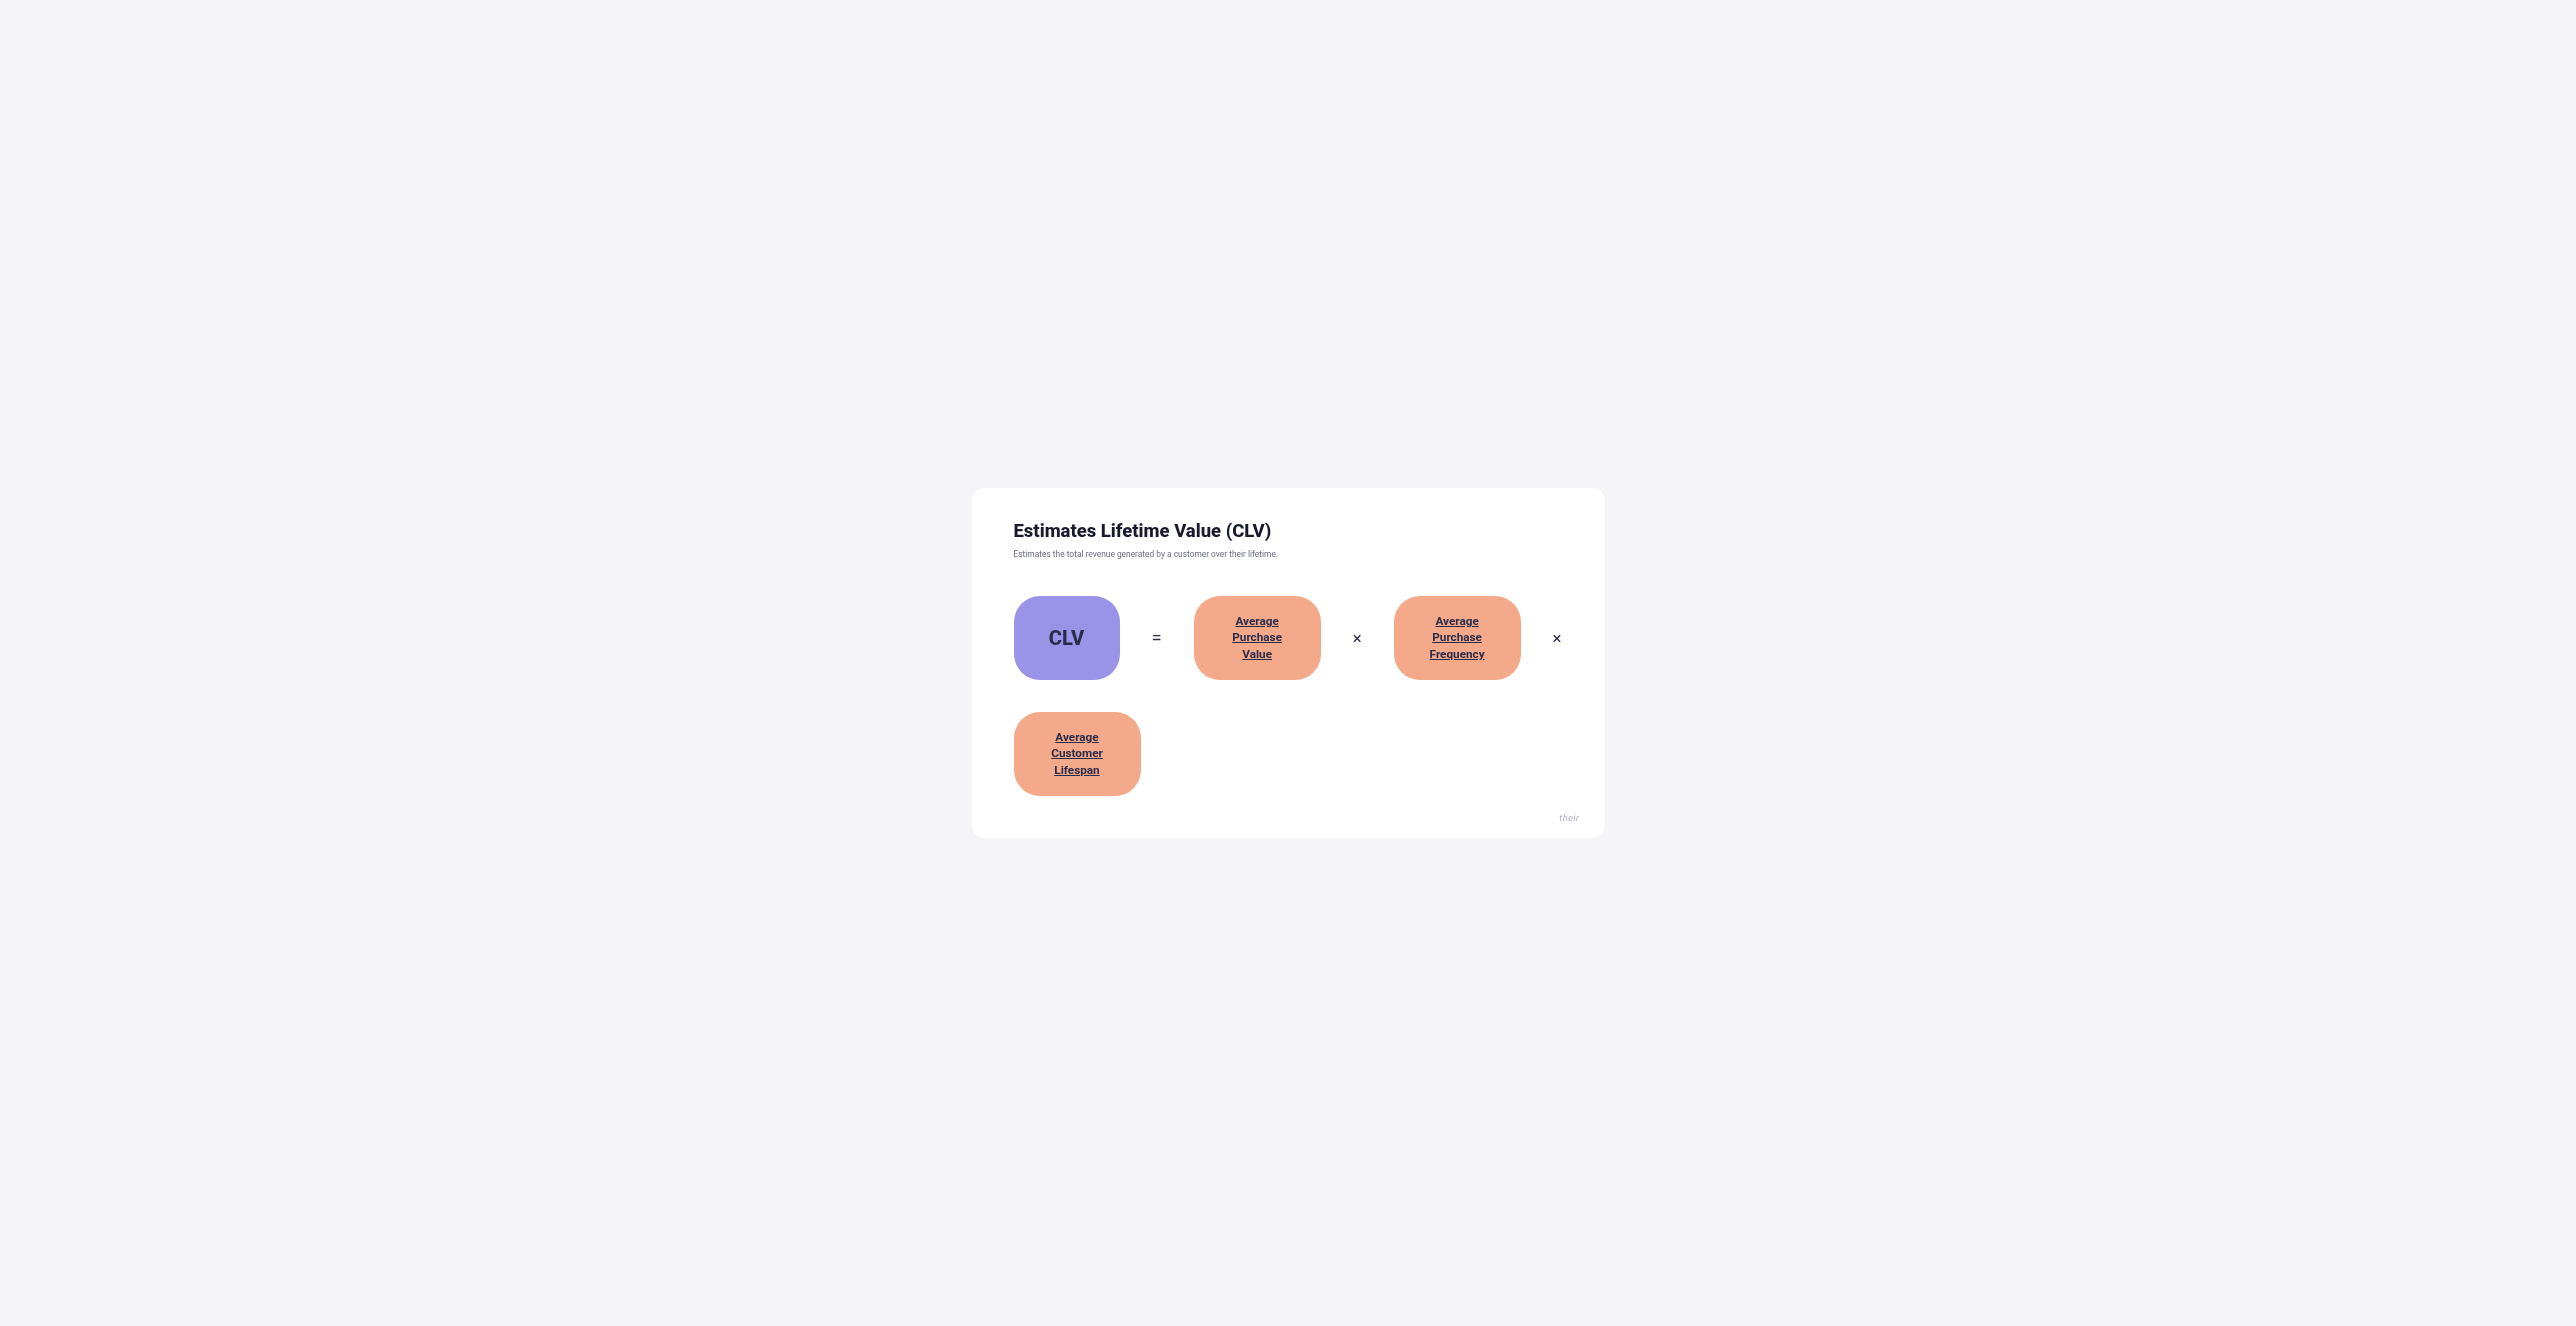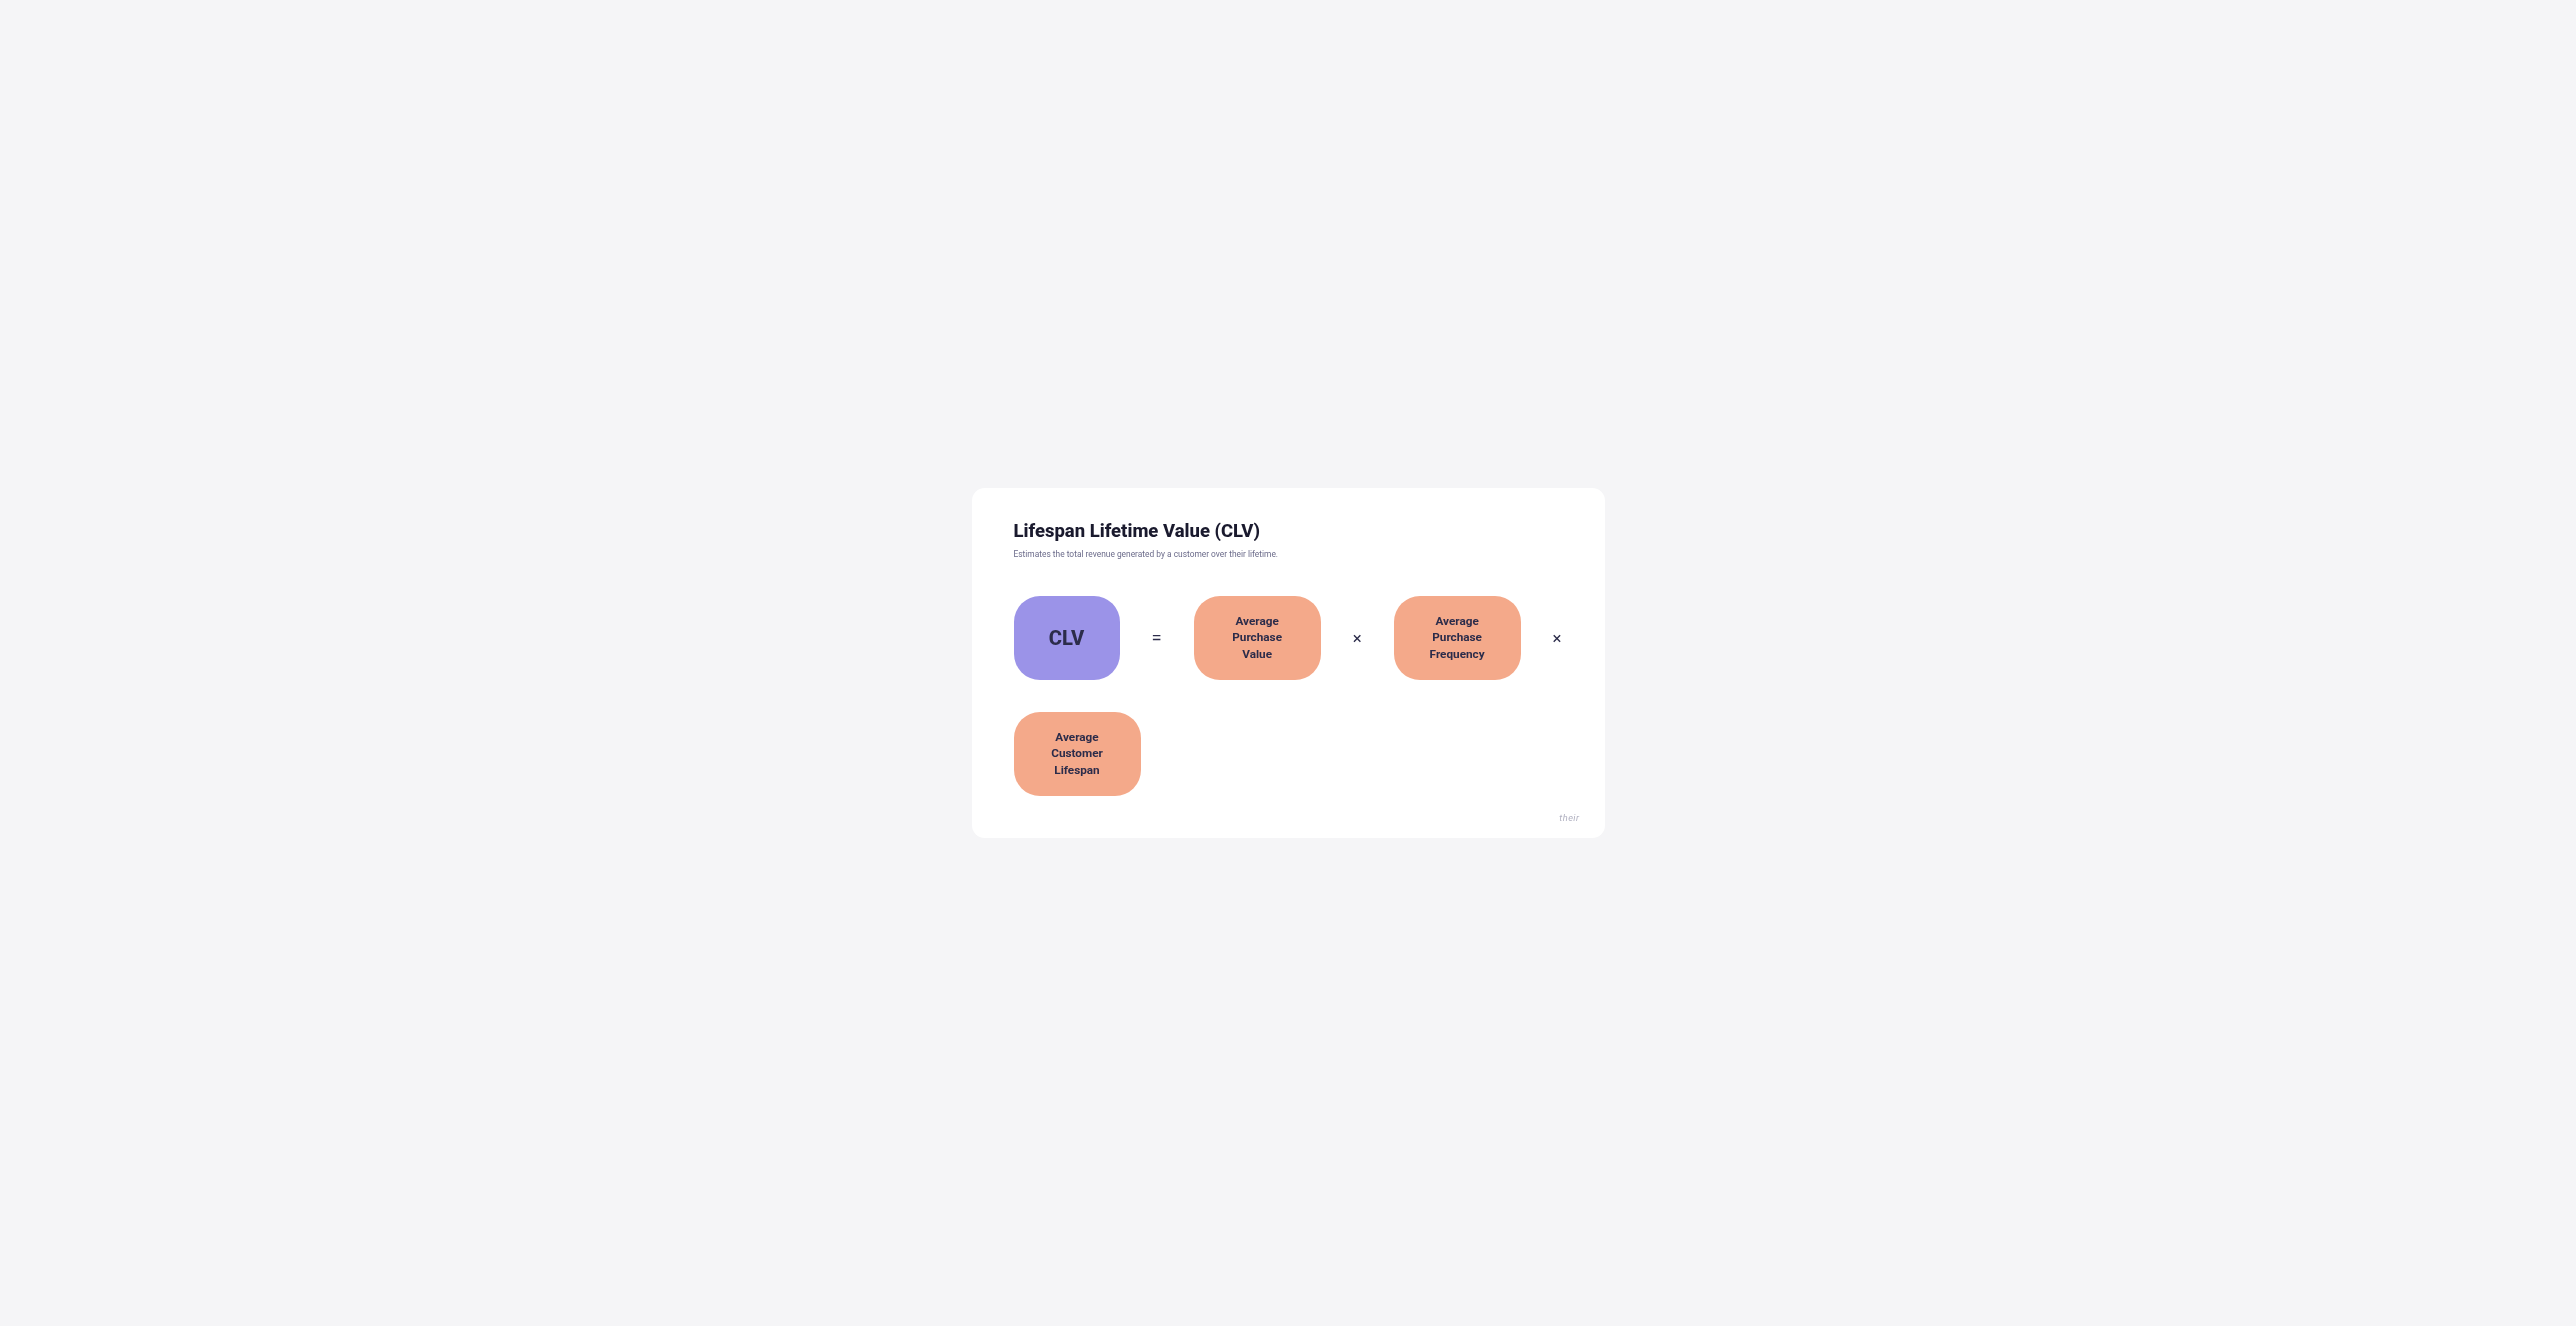--- a/index.html
+++ b/index.html
@@ -82,20 +82,21 @@
       text-align: center;
       padding: 10.6px;
       flex-shrink: 0;
     }
 
     .term-bubble-text {
       font-size: 1.4rem;
       font-weight: 700;
       color: #2c2c4a;
       line-height: 1.4;
+      text-decoration: underline;
     }
 
     .multiply-sign {
       font-size: 2rem;
       font-weight: 400;
       color: #2c2c4a;
       flex-shrink: 0;
     }
 
     .omega-watermark {
@@ -105,21 +106,21 @@
       font-size: 1.1rem;
       color: #b0b0c0;
       font-style: italic;
       letter-spacing: 0.05em;
     }
   </style>
 </head>
 <body>
 
 <div class="card">
-  <h1 class="title">Lifespan Lifetime Value (CLV)</h1>
+  <h1 class="title">Estimates Lifetime Value (CLV)</h1>
   <p class="subtitle">Estimates the total revenue generated by a customer over their lifetime.</p>
 
   <div class="formula-row">
 
     <div class="clv-bubble">
       <span class="clv-bubble-text">CLV</span>
     </div>
 
     <span class="equals-sign">=</span>
 

